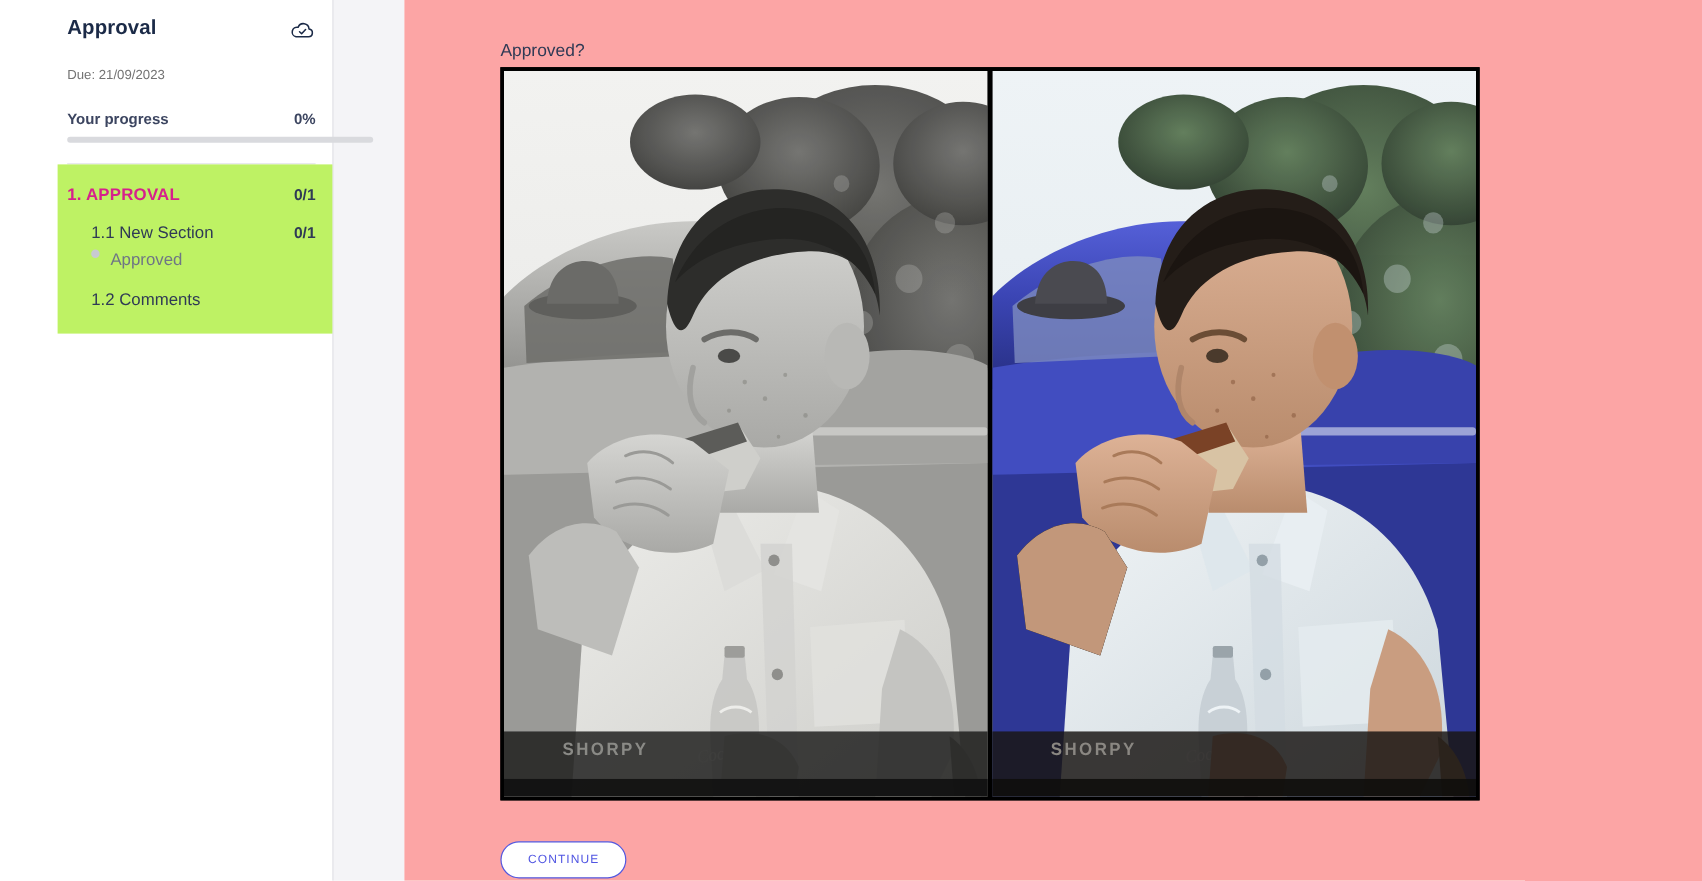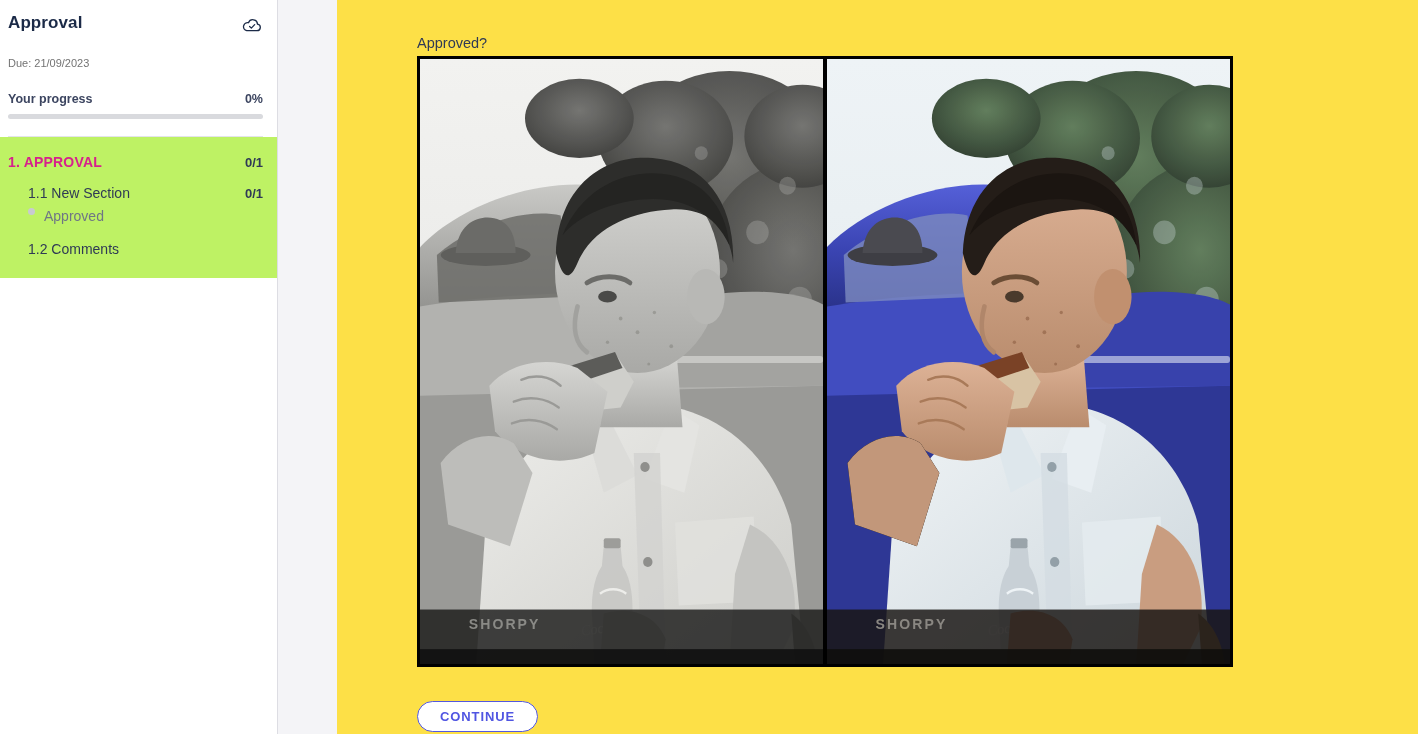--- a/index.html
+++ b/index.html
@@ -11,20 +11,21 @@
   }
   .app { display: flex; width: 1418px; height: 734px; }
 
   
   .sidebar {
     width: 278px; height: 734px;
     background: #ffffff;
     border-right: 1px solid #dddde3;
     flex: 0 0 278px;
     position: relative;
+    padding-left: 48px;
   }
   .sb-head { padding: 12px 14px 0 8px; }
   .sb-title-row {
     display: flex; align-items: flex-start; justify-content: space-between;
   }
   .sb-title {
     font-size: 17px; font-weight: bold; color: #1b2a47;
     letter-spacing: .1px; line-height: 22px;
   }
   .cloud-icon { width: 22px; height: 22px; margin-top: 2px; cursor: pointer; }
@@ -65,40 +66,40 @@
   .bullet {
     width: 7px; height: 7px; border-radius: 50%; background: #c8cad1;
     flex: 0 0 7px;
   }
   .nav-l3 .nav-label { font-size: 14px; color: #6f7685; }
   .nav-gap { height: 3px; }
 
   
   .gutter { width: 59px; flex: 0 0 59px; background: #f4f4f7; height: 734px; }
   .main {
-    flex: 1 1 auto; background: #fde047; height: 734px;
+    flex: 1 1 auto; background: #fca5a5; height: 734px;
     position: relative; overflow: hidden;
   }
   .main-inner { padding: 33px 0 0 80px; }
   .question {
     font-size: 14.5px; color: #2f3a55; line-height: 20px; margin-bottom: 3px;
   }
   .photo-frame {
     width: 816px; height: 611px; border: 3px solid #000000;
     background: #000; position: relative; overflow: hidden;
   }
   .photo-svg { display: block; width: 100%; height: 100%; }
   .continue-wrap { margin-top: 34px; }
   .continue-btn {
     display: inline-flex; align-items: center; justify-content: center;
     height: 31px; padding: 0 22px;
     border: 1.5px solid #5358e0; border-radius: 16px;
     background: #ffffff; color: #5055e2;
     font-family: "Liberation Sans", sans-serif;
-    font-size: 13px; font-weight: bold; letter-spacing: .9px;
+    font-size: 10px; font-weight: normal; letter-spacing: .9px;
     cursor: pointer;
   }
 </style>
 </head>
 <body>
 
 <div class="app">
 
   <aside class="sidebar">
     <div class="sb-head">

